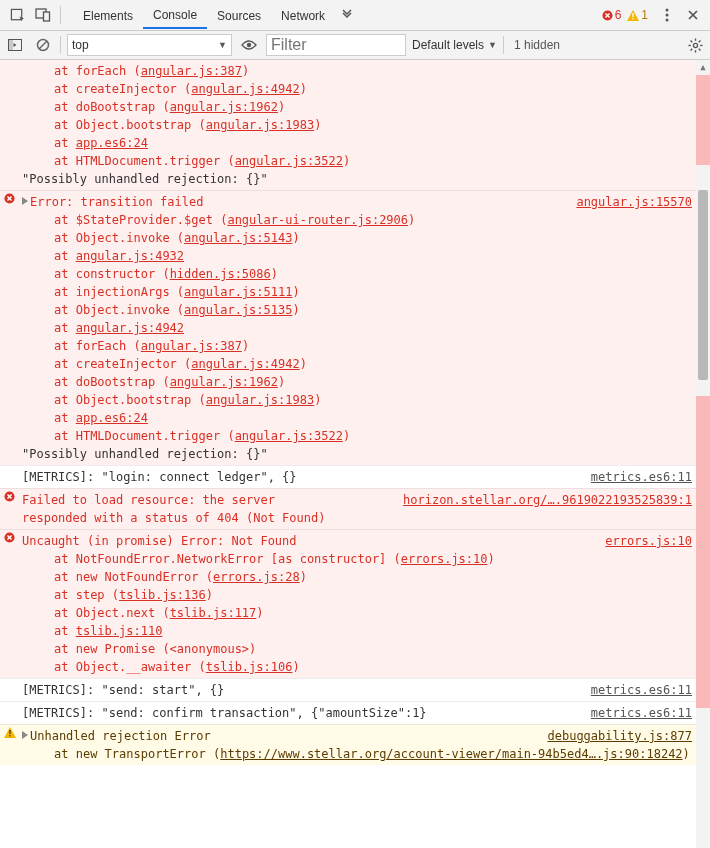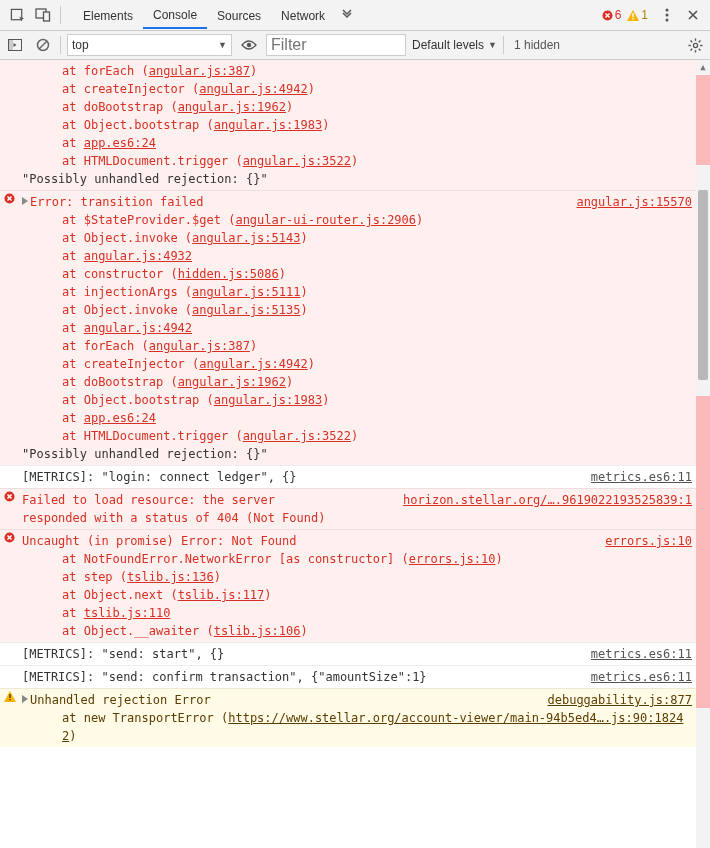--- a/index.html
+++ b/index.html
@@ -155,21 +155,21 @@
   .disclosure {
     display:inline-block;
     width:0;height:0;
     border-top:4px solid transparent;
     border-bottom:4px solid transparent;
     border-left:6px solid #888;
     margin-right:2px;
     vertical-align: 1px;
   }
   .stack {
-    margin-left: 40px;
+    margin-left: 32px;
   }
   .stack .frame {
     white-space: nowrap;
   }
   .kw-at { color: #d93025; }
   .entry.warn .kw-at { color:#5c3c00; }
   .fn { color: #d93025; }
   .entry.warn .fn { color:#5c3c00; }
   .loc {
     text-decoration: underline;
@@ -334,23 +334,25 @@
           <span class="msg" style="display:block;max-width:310px">Failed to load resource: the server responded with a status of 404 (Not Found)</span>
         </div>
       </div>
       <div class="entry err"><span class="badge">
           <svg width="11" height="11" viewBox="0 0 12 12">
             <circle cx="6" cy="6" r="5.5" fill="#d93025"></circle>
             <path d="M3.8 3.8 L8.2 8.2 M8.2 3.8 L3.8 8.2" stroke="#fff" stroke-width="1.6"></path>
           </svg>
         </span><a class="src">errors.js:10</a><span class="msg">Uncaught (in promise) Error: Not Found</span><div class="stack">
           <div class="frame"><span class="kw-at">at </span><span class="fn">NotFoundError.NetworkError [as constructor] </span><span class="paren">(</span><a class="loc">errors.js:10</a><span class="paren">)</span></div>
+          <div class="frame"><span class="kw-at">at </span><span class="fn">new NotFoundError </span><span class="paren">(</span><a class="loc">errors.js:28</a><span class="paren">)</span></div>
           <div class="frame"><span class="kw-at">at </span><span class="fn">step </span><span class="paren">(</span><a class="loc">tslib.js:136</a><span class="paren">)</span></div>
           <div class="frame"><span class="kw-at">at </span><span class="fn">Object.next </span><span class="paren">(</span><a class="loc">tslib.js:117</a><span class="paren">)</span></div>
           <div class="frame"><span class="kw-at">at </span><a class="loc">tslib.js:110</a></div>
+          <div class="frame"><span class="kw-at">at </span><span class="fn">new Promise </span><span class="paren">(&lt;anonymous&gt;)</span></div>
           <div class="frame"><span class="kw-at">at </span><span class="fn">Object.__awaiter </span><span class="paren">(</span><a class="loc">tslib.js:106</a><span class="paren">)</span></div>
         </div></div>
       <div class="entry info"><a class="src">metrics.es6:11</a><span class="msg">[METRICS]: "send: start", {}</span></div>
       <div class="entry info"><a class="src">metrics.es6:11</a><span class="msg">[METRICS]: "send: confirm transaction", {"amountSize":1}</span></div>
       <div class="entry warn"><span class="badge">
           <svg width="12" height="11" viewBox="0 0 12 11">
             <path d="M6 0 L12 11 H0 Z" fill="#f4b400"></path>
             <rect x="5.3" y="3" width="1.4" height="4" fill="#5c3c00"></rect>
             <rect x="5.3" y="8" width="1.4" height="1.4" fill="#5c3c00"></rect>
           </svg>

